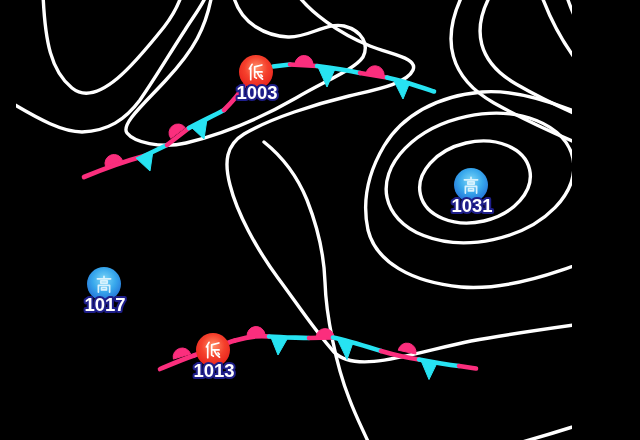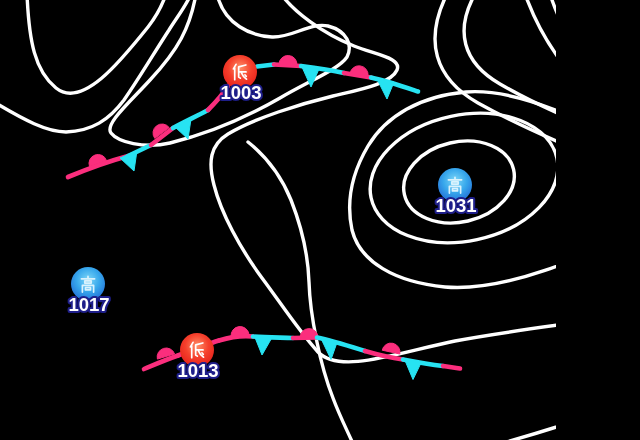--- a/index.html
+++ b/index.html
@@ -1,16 +1,16 @@
 <!DOCTYPE html>
 <html><head>
 <meta charset="utf-8">
 <style>
   html,body{margin:0;padding:0;background:#000;}
-  #stage{position:relative;width:556px;height:440px;background:#000;overflow:hidden;}
+  #stage{position:relative;width:556px;height:440px;background:#000;overflow:hidden;margin-left:16px;}
   svg{display:block;width:640px;height:440px;}
   .pressure-value{
     font-family:"Liberation Sans","DejaVu Sans",sans-serif;
     font-size:18.5px;font-weight:bold;
     fill:#ffffff;stroke:#1e1e8a;stroke-width:4.2px;
     paint-order:stroke;stroke-linejoin:round;
     text-anchor:middle;
   }
 </style>
 </head>

